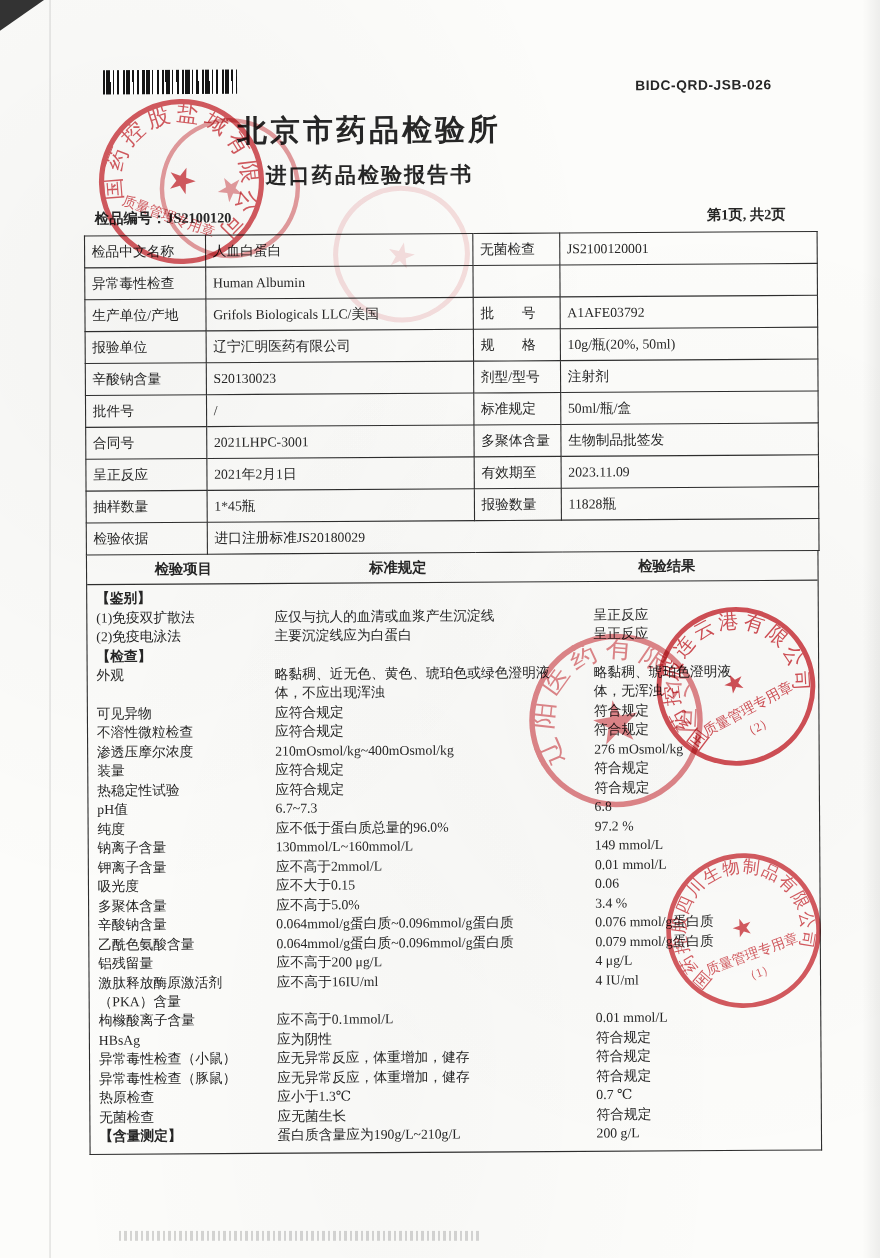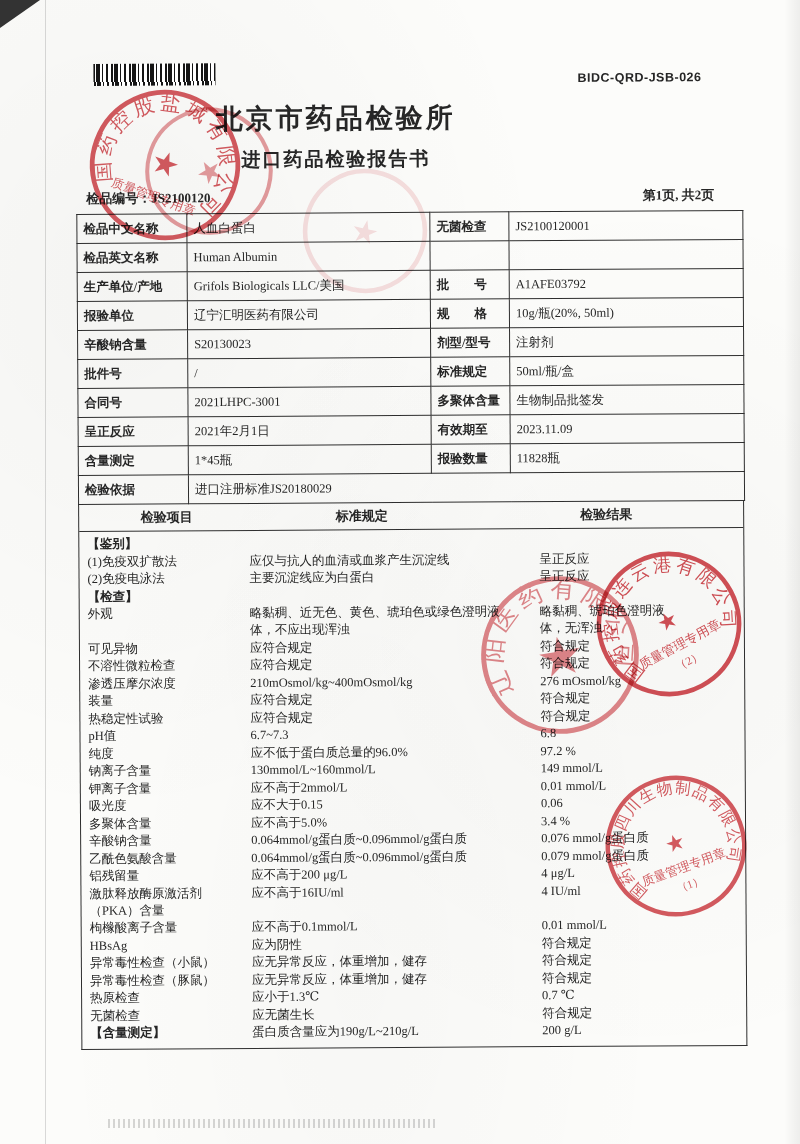--- a/index.html
+++ b/index.html
@@ -42,21 +42,21 @@
   .subtitle { margin-top:10px; font-size:19px; font-weight:bold; letter-spacing:2px; }
 
   .report-row { margin-top:16px; display:flex; justify-content:space-between;
     padding:0 28px 0 10px; font-size:13px; font-weight:bold; }
 
   table.info-table { margin-top:6px; width:666px; border-collapse:collapse; table-layout:fixed; }
   .info-table td { border:1px solid #2e2e2e; height:29px; padding:3px 6px;
     font-size:12.5px; vertical-align:middle; overflow:hidden; white-space:nowrap; }
   .info-table col.c1 { width:110px; } .info-table col.c2 { width:243px; }
   .info-table col.c3 { width:79px;  } .info-table col.c4 { width:234px; }
-  .info-table td.lbl { font-weight:bold; }
+  .info-table td.lbl { font-weight:normal; }
 
   .test-table { width:666px; border-left:1px solid #2e2e2e; border-right:1px solid #2e2e2e;
     border-bottom:1px solid #2e2e2e; }
   .tt-header { display:grid; grid-template-columns:175px 215px 1fr; height:27px;
     border-bottom:1px solid #2e2e2e; align-items:center; font-size:13px; font-weight:bold; }
   .tt-header > div { text-align:center; }
   .tt-body { padding:4px 0 6px 0; }
   .tt-row { display:grid; grid-template-columns:170px 290px 1fr; font-size:12.5px;
     line-height:17px; margin-bottom:.5px; }
   .tt-item { padding-left:8px; }
@@ -101,21 +101,21 @@
         </colgroup>
       <tbody>
 
       <tr>
           <td class="lbl">检品中文名称</td>
           <td class="val">人血白蛋白</td>
           <td class="lbl">无菌检查</td>
           <td class="val">JS2100120001</td>
         </tr>
           <tr>
-          <td class="lbl">检品英文名称</td>
+          <td class="lbl">异常毒性检查</td>
           <td class="val">Human Albumin</td>
           <td class="lbl"></td>
           <td class="val"></td>
         </tr>
           <tr>
           <td class="lbl">生产单位/产地</td>
           <td class="val">Grifols Biologicals LLC/美国</td>
           <td class="lbl">批　　号</td>
           <td class="val">A1AFE03792</td>
         </tr>
@@ -143,21 +143,21 @@
           <td class="lbl">多聚体含量</td>
           <td class="val">生物制品批签发</td>
         </tr>
           <tr>
           <td class="lbl">呈正反应</td>
           <td class="val">2021年2月1日</td>
           <td class="lbl">有效期至</td>
           <td class="val">2023.11.09</td>
         </tr>
           <tr>
-          <td class="lbl">含量测定</td>
+          <td class="lbl">抽样数量</td>
           <td class="val">1*45瓶</td>
           <td class="lbl">报验数量</td>
           <td class="val">11828瓶</td>
         </tr>
         </tbody>
       <tbody>
         <tr>
           <td class="lbl">检验依据</td>
           <td class="val" colspan="3">进口注册标准JS20180029</td>
         </tr>

